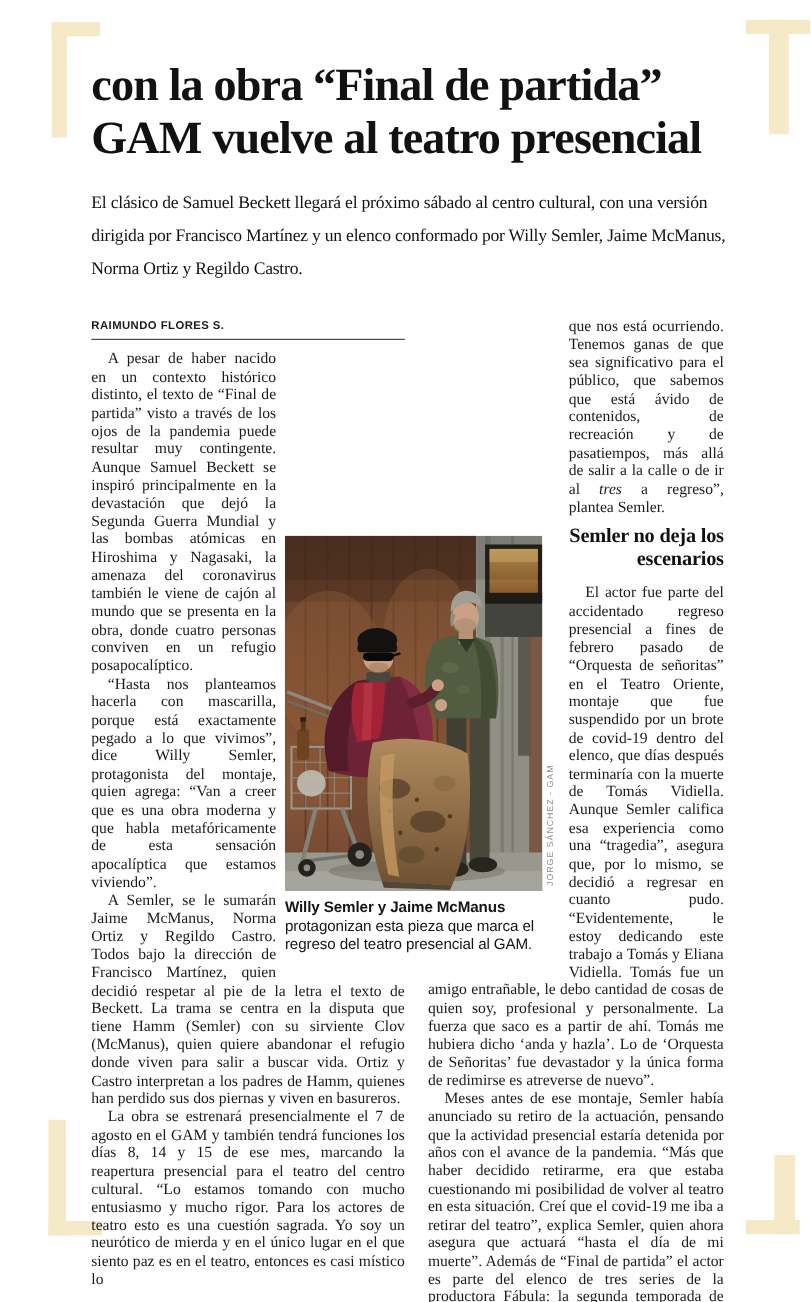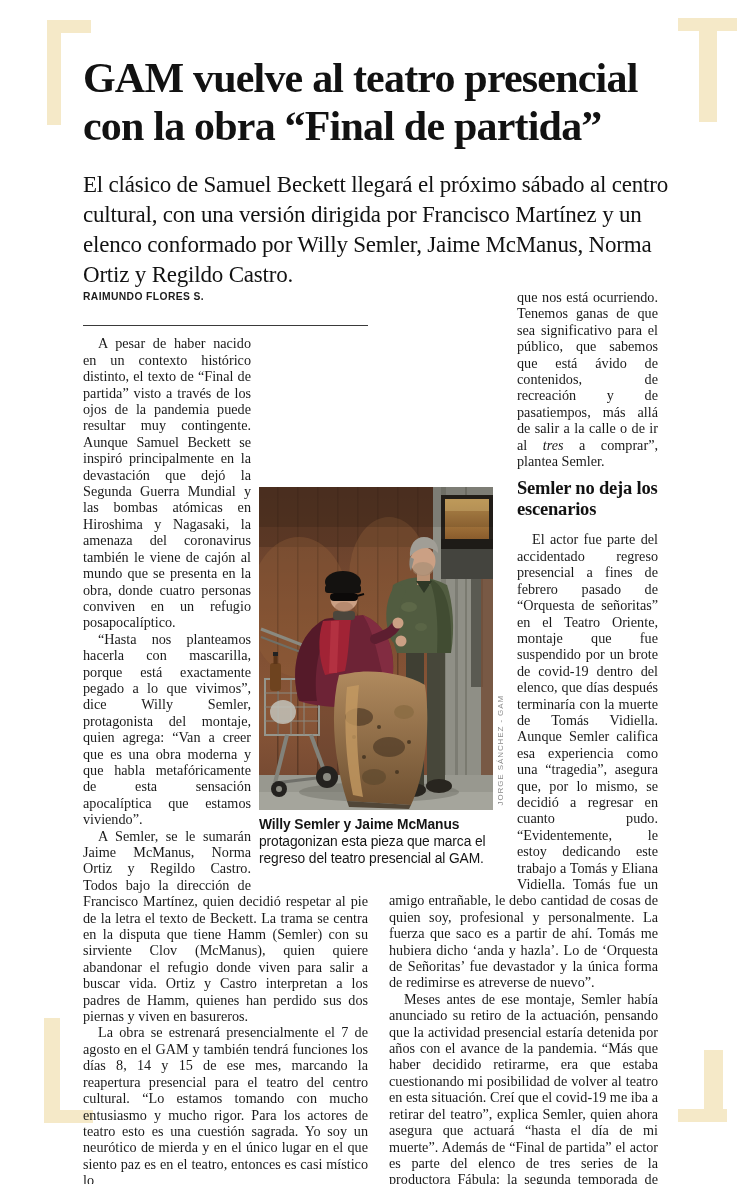--- a/index.html
+++ b/index.html
@@ -16,42 +16,42 @@
   
   .headline {
     position:absolute; left:83px; top:55px; width:600px;
     font-family:"Liberation Serif", serif; font-weight:700;
     font-size:42px; line-height:47.5px; letter-spacing:-0.8px; color:#121212;
   }
   .headline span { display:block; white-space:nowrap; }
 
   .deck {
     position:absolute; left:83px; top:170px; width:592px;
-    font-size:23px; line-height:30px; letter-spacing:-0.2px; color:#121212;
+    font-size:16px; line-height:30px; letter-spacing:-0.2px; color:#121212;
   }
 
   
   .cols { position:absolute; left:83px; top:289px; width:575px; display:flex; }
   .col { text-align:justify; font-size:14.2px; line-height:16.4px; color:#1a1a1a;
          hyphens:auto; -webkit-hyphens:auto; }
   .col-left  { width:285px; margin-right:21px; }
   .col-right { width:269px; }
   .col p { margin:0; }
   .indent { text-indent:15px; }
 
   .byline-wrap {
     font-family:"Liberation Sans", sans-serif; font-size:10.3px; font-weight:700;
     letter-spacing:0.4px; color:#1c1c1c; text-align:left;
-    padding-bottom:20px; border-bottom:1px solid #3a3a3a; margin-bottom:9px;
+    padding-bottom:3px; border-bottom:1px solid #3a3a3a; margin-bottom:9px;
   }
 
   .subhead {
     font-family:"Liberation Serif", serif; font-weight:700;
     font-size:18.5px; line-height:21px; letter-spacing:-0.2px; color:#121212;
-    text-align:left; margin:9px 0 11px 0;
+    text-align:right; margin:9px 0 11px 0;
   }
 
   
   .spacer-left-col  { float:right; width:117px; height:392px; margin-top:197px; }
   .spacer-right-col { float:left;  width:128px; height:392px; margin-top:197px; }
 
   
   .photo { position:absolute; left:259px; top:487px; width:192px; }
   .photo svg { display:block; width:234px; height:323px; }
   .photo figcaption {
@@ -76,40 +76,40 @@
   <div class="mark" style="left:47px; top:20px; width:14px; height:105px;"></div>
   <div class="mark" style="left:47px; top:20px; width:44px; height:13px;"></div>
   <div class="mark" style="left:678px; top:18px; width:59px; height:13px;"></div>
   <div class="mark" style="left:699px; top:18px; width:18px; height:104px;"></div>
   <div class="mark" style="left:44px; top:1018px; width:16px; height:105px;"></div>
   <div class="mark" style="left:44px; top:1110px; width:49px; height:13px;"></div>
   <div class="mark" style="left:704px; top:1050px; width:19px; height:72px;"></div>
   <div class="mark" style="left:678px; top:1109px; width:49px; height:13px;"></div>
 
   <h1 class="headline">
+    <span>con la obra “Final de partida”</span>
     <span>GAM vuelve al teatro presencial</span>
-    <span>con la obra “Final de partida”</span>
   </h1>
 
   <p class="deck">El clásico de Samuel Beckett llegará el próximo sábado al centro cultural, con una versión dirigida por Francisco Martínez y un elenco conformado por Willy Semler, Jaime McManus, Norma Ortiz y Regildo Castro.</p>
 
   <div class="cols">
     <div class="col col-left">
       <div class="spacer-left-col"></div>
       <div class="byline-wrap">
         <span>RAIMUNDO FLORES S.</span>
       </div>
       <p class="indent">A pesar de haber nacido en un contexto histórico distinto, el texto de “Final de partida” visto a través de los ojos de la pandemia puede resultar muy contingente. Aunque Samuel Beckett se inspiró principalmente en la devastación que dejó la Segunda Guerra Mundial y las bombas atómicas en Hiroshima y Nagasaki, la amenaza del coronavirus también le viene de cajón al mundo que se presenta en la obra, donde cuatro personas conviven en un refugio posapocalíptico.</p>
       <p class="indent">“Hasta nos planteamos hacerla con mascarilla, porque está exactamente pegado a lo que vivimos”, dice Willy Semler, protagonista del montaje, quien agrega: “Van a creer que es una obra moderna y que habla metafóricamente de esta sensación apocalíptica que estamos viviendo”.</p>
       <p class="indent">A Semler, se le sumarán Jaime McManus, Norma Ortiz y Regildo Castro. Todos bajo la dirección de Francisco Martínez, quien decidió respetar al pie de la letra el texto de Beckett. La trama se centra en la disputa que tiene Hamm (Semler) con su sirviente Clov (McManus), quien quiere abandonar el refugio donde viven para salir a buscar vida. Ortiz y Castro interpretan a los padres de Hamm, quienes han perdido sus dos piernas y viven en basureros.</p>
       <p class="indent">La obra se estrenará presencialmente el 7 de agosto en el GAM y también tendrá funciones los días 8, 14 y 15 de ese mes, marcando la reapertura presencial para el teatro del centro cultural. “Lo estamos tomando con mucho entusiasmo y mucho rigor. Para los actores de teatro esto es una cuestión sagrada. Yo soy un neurótico de mierda y en el único lugar en el que siento paz es en el teatro, entonces es casi místico lo</p>
     </div>
     <div class="col col-right">
       <div class="spacer-right-col"></div>
-      <p><span>que nos está ocurriendo. Tenemos ganas de que sea significativo para el público, que sabemos que está ávido de contenidos, de recreación y de pasatiempos, más allá de salir a la calle o de ir al </span><em>tres</em><span> a comprar”, plantea Semler.</span></p>
+      <p><span>que nos está ocurriendo. Tenemos ganas de que sea significativo para el público, que sabemos que está ávido de contenidos, de recreación y de pasatiempos, más allá de salir a la calle o de ir al </span><em>tres</em><span> a regreso”, plantea Semler.</span></p>
       <h2 class="subhead">Semler no deja los escenarios</h2>
       <p class="indent">El actor fue parte del accidentado regreso presencial a fines de febrero pasado de “Orquesta de señoritas” en el Teatro Oriente, montaje que fue suspendido por un brote de covid-19 dentro del elenco, que días después terminaría con la muerte de Tomás Vidiella. Aunque Semler califica esa experiencia como una “tragedia”, asegura que, por lo mismo, se decidió a regresar en cuanto pudo. “Evidentemente, le estoy dedicando este trabajo a Tomás y Eliana Vidiella. Tomás fue un amigo entrañable, le debo cantidad de cosas de quien soy, profesional y personalmente. La fuerza que saco es a partir de ahí. Tomás me hubiera dicho ‘anda y hazla’. Lo de ‘Orquesta de Señoritas’ fue devastador y la única forma de redimirse es atreverse de nuevo”.</p>
       <p class="indent">Meses antes de ese montaje, Semler había anunciado su retiro de la actuación, pensando que la actividad presencial estaría detenida por años con el avance de la pandemia. “Más que haber decidido retirarme, era que estaba cuestionando mi posibilidad de volver al teatro en esta situación. Creí que el covid-19 me iba a retirar del teatro”, explica Semler, quien ahora asegura que actuará “hasta el día de mi muerte”. Además de “Final de partida” el actor es parte del elenco de tres series de la productora Fábula: la segunda temporada de “La Jauría”, “42 días en la oscuridad” y “El Refugio”.</p>
     </div>
   </div>
 
   <figure class="photo">
     <svg viewBox="0 0 234 323" role="img">
       <defs>
         <linearGradient id="rust" x1="0" y1="0" x2="0" y2="1">

